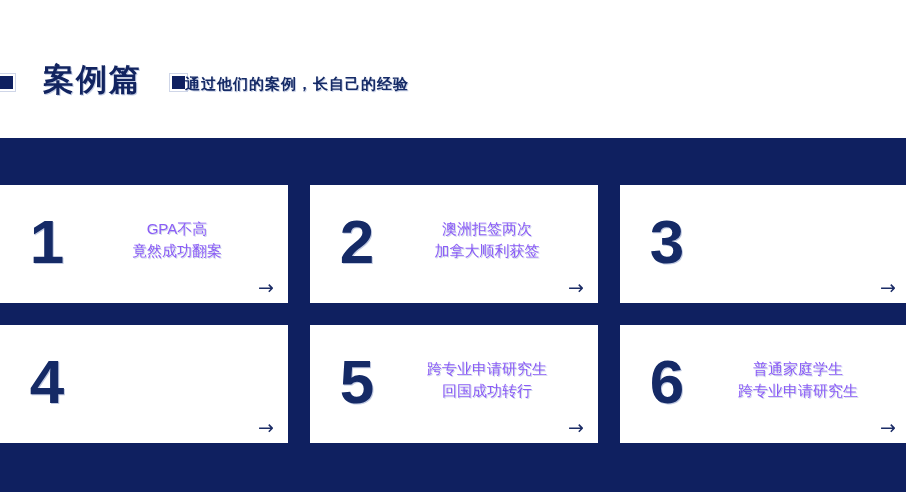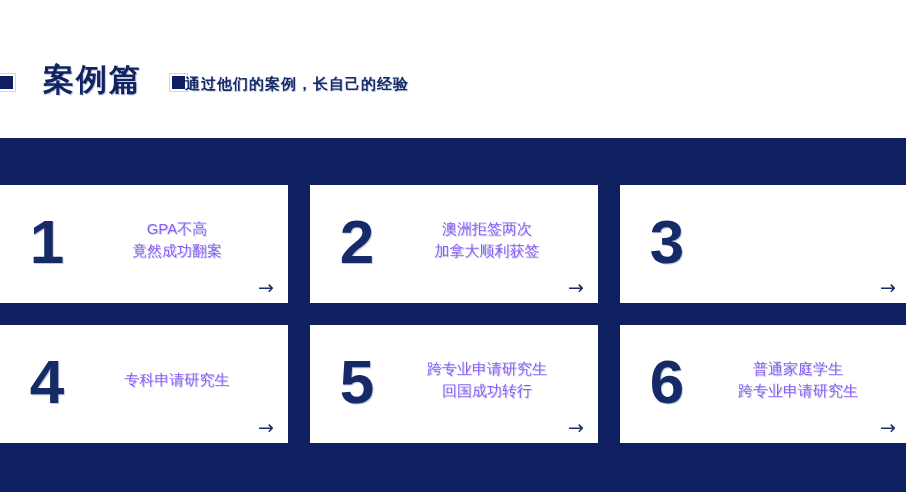--- a/index.html
+++ b/index.html
@@ -158,21 +158,20 @@
     <div class="card">
       <div class="card-number">3</div>
       <div class="card-text">
       </div>
       <div class="card-arrow">→</div>
     </div>
 
     <div class="card">
       <div class="card-number">4</div>
       <div class="card-text">
-        <span class="line">专科申请研究生</span>
       </div>
       <div class="card-arrow">→</div>
     </div>
 
     <div class="card">
       <div class="card-number">5</div>
       <div class="card-text">
         <span class="line">跨专业申请研究生</span>
         <span class="line">回国成功转行</span>
       </div>

